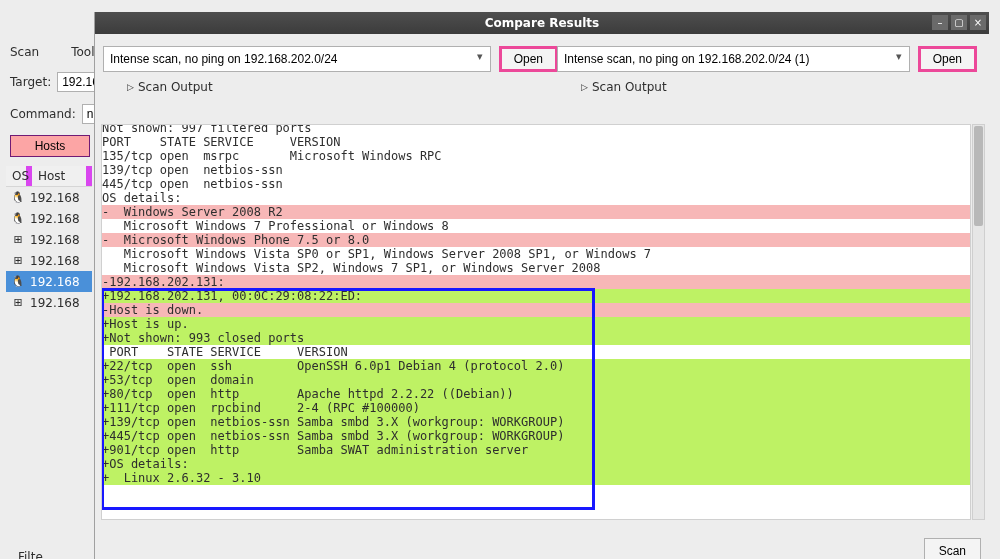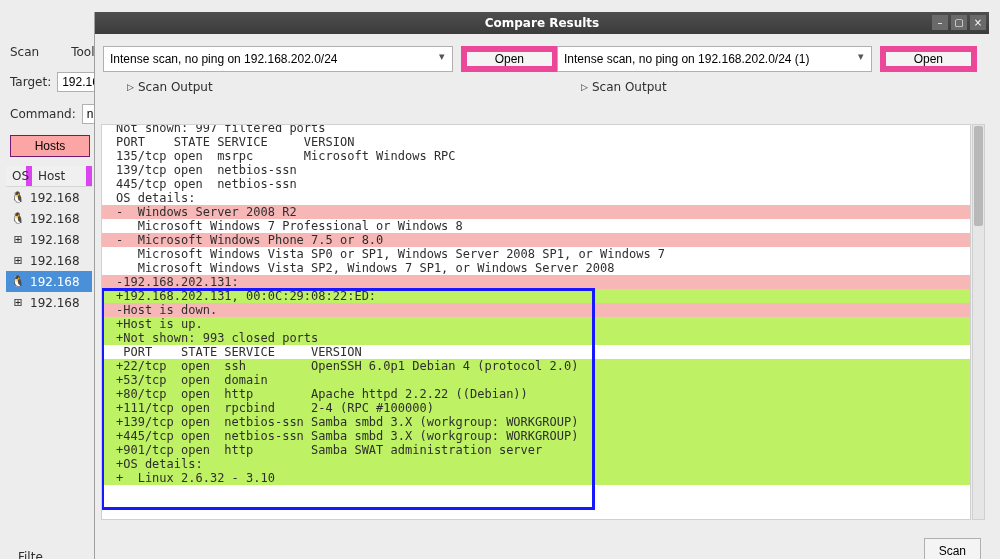--- a/index.html
+++ b/index.html
@@ -144,22 +144,22 @@
 .select-wrap::after {
   content: "▾";
   position: absolute;
   right: 8px; top: 4px;
   font-size: 11px;
   color: #555;
   pointer-events: none;
 }
 .btn {
   height: 26px;
-  padding: 0 28px;
-  border: 6px solid #ec4899;
+  padding: 0 12px;
+  border: 3px solid #ec4899;
   background: #f4f4f4;
   font-size: 12px;
 }
 .expander {
   display: flex; align-items: center; gap: 4px;
   margin-top: 8px; margin-left: 24px;
   font-size: 12px;
 }
 .expander .tri {
   font-size: 9px;
@@ -172,21 +172,21 @@
   border: 1px solid #d0d0d0;
   overflow: hidden;
 }
 .output-inner {
   font-family: "DejaVu Sans Mono","Liberation Mono",monospace;
   font-size: 12px;
   line-height: 14px;
   white-space: pre;
   padding: 0;
 }
-.output .line { padding: 0 14px; }
+.output .line { padding: 0 0; }
 .output .hl-red { background: #f7b7b7; }
 .output .hl-grn { background: #bef264; }
 .blue-box {
   position: absolute;
   border: 3px solid #1818ff;
   pointer-events: none;
 }
 .scrollbar {
   position: absolute;
   right: 4px; top: 112px;

